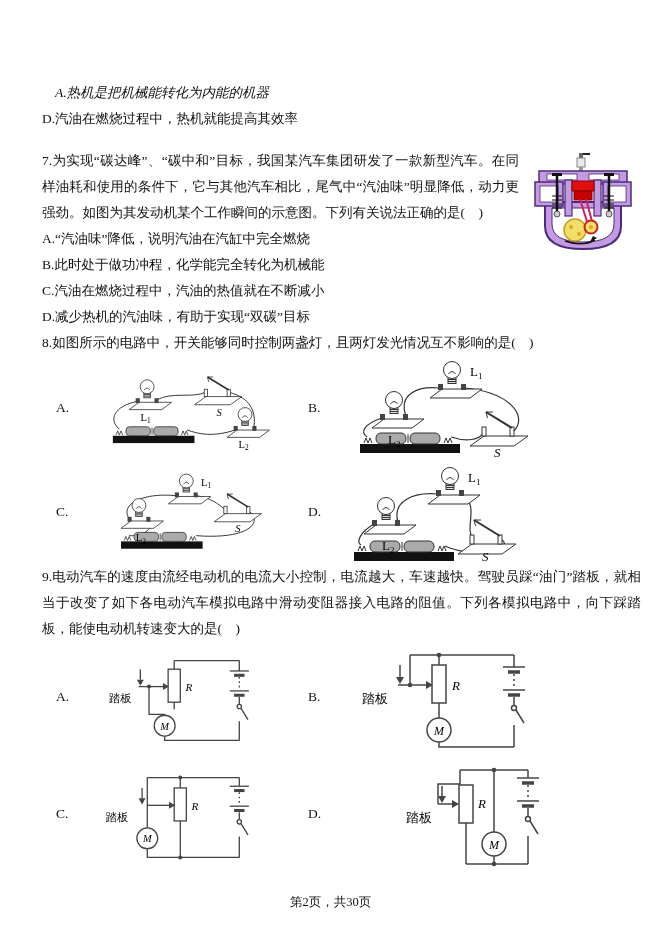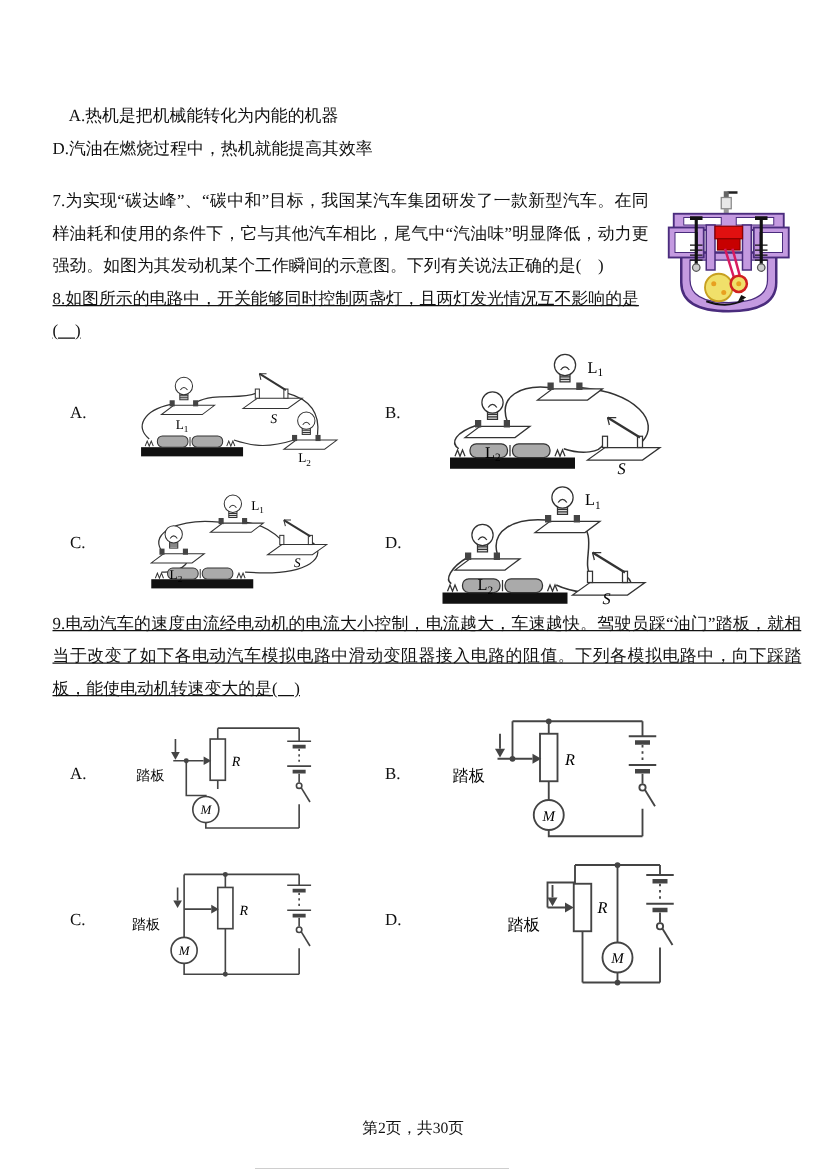--- a/index.html
+++ b/index.html
@@ -1,25 +1,25 @@
 <!DOCTYPE html>
 <html><head>
 <meta charset="utf-8">
 <style>
   html,body{margin:0;padding:0;background:#888;}
   .page{position:relative;width:661px;height:935px;margin:0 auto;background:#ffffff;
         font-family:"Liberation Serif","DejaVu Serif",serif;color:#111;font-size:13.5px;overflow:hidden;}
   .content{position:absolute;left:42px;top:80px;width:599px;line-height:26px;}
   .optrow{display:flex;}
-  .optrow .cell-l{width:236px;padding-left:13px;flex:0 0 auto;}
+  .optrow .cell-l{width:236px;padding-left:13px;flex:0 0 auto;font-style:italic;}
   .optrow .cell-r{flex:1;}
   .q7para{margin-top:16px;text-align:justify;}
   .engine{float:right;width:112px;height:102px;margin:2px 2px 2px 8px;}
   .q7opts div{line-height:26px;}
-  .stemline{line-height:26px;text-decoration:underline;}
+  .stemline{line-height:26px;}
   .cgrid{display:grid;grid-template-columns:252px 1fr;}
   .ccell{display:flex;align-items:center;}
   .ccell .letter{flex:0 0 34px;padding-left:14px;}
   .q8row{height:104px;}
   .q9rowA{height:110px;}
   .q9rowB{height:124px;}
   svg.pict{width:250px;height:100px;}
   svg.schem{width:235px;height:112px;}
   .footer{position:absolute;left:0;right:0;bottom:24px;text-align:center;font-size:12.5px;color:#111;font-family:Liberation Serif, serif;}
   svg text{font-family:"Liberation Serif","DejaVu Serif",serif;}
@@ -111,20 +111,26 @@
         <line x1="59" y1="49" x2="66" y2="75" stroke="#d81b60" stroke-width="2"></line>
         <circle cx="48" cy="80" r="11" fill="#f0e06a" stroke="#c8a020" stroke-width="1.5"></circle>
         <circle cx="44" cy="77" r="2" fill="#e8a020"></circle>
         <circle cx="52" cy="84" r="2" fill="#e8a020"></circle>
         <circle cx="64" cy="77" r="6.5" fill="#f0e06a" stroke="#d02020" stroke-width="2"></circle>
         <circle cx="64" cy="77" r="2" fill="#e8a020"></circle>
         <path d="M38,91 Q55,97 68,90" fill="none" stroke="#111" stroke-width="1.5"></path>
         <polygon points="70,88 63,92 66,86" fill="#111"></polygon>
       </svg>
       <span>7.为实现“碳达峰”、“碳中和”目标，我国某汽车集团研发了一款新型汽车。在同样油耗和使用的条件下，它与其他汽车相比，尾气中“汽油味”明显降低，动力更强劲。如图为其发动机某个工作瞬间的示意图。下列有关说法正确的是(　)</span>
+    </div>
+    <div class="q7opts">
+      <div>A.“汽油味”降低，说明汽油在汽缸中完全燃烧</div>
+      <div>B.此时处于做功冲程，化学能完全转化为机械能</div>
+      <div>C.汽油在燃烧过程中，汽油的热值就在不断减小</div>
+      <div>D.减少热机的汽油味，有助于实现“双碳”目标</div>
     </div>
 
     <div class="stemline">8.如图所示的电路中，开关能够同时控制两盏灯，且两灯发光情况互不影响的是(　)</div>
     <div class="cgrid">
 
       <div class="ccell q8row">
         <span class="letter">A.</span>
         <svg class="pict" viewBox="0 0 250 100">
           <path d="M36,76 C22,64 30,48 57,42" fill="none" stroke="#333" stroke-width="1.2"></path>
           <path d="M82,40 C100,30 126,38 141,31" fill="none" stroke="#333" stroke-width="1.2"></path>

